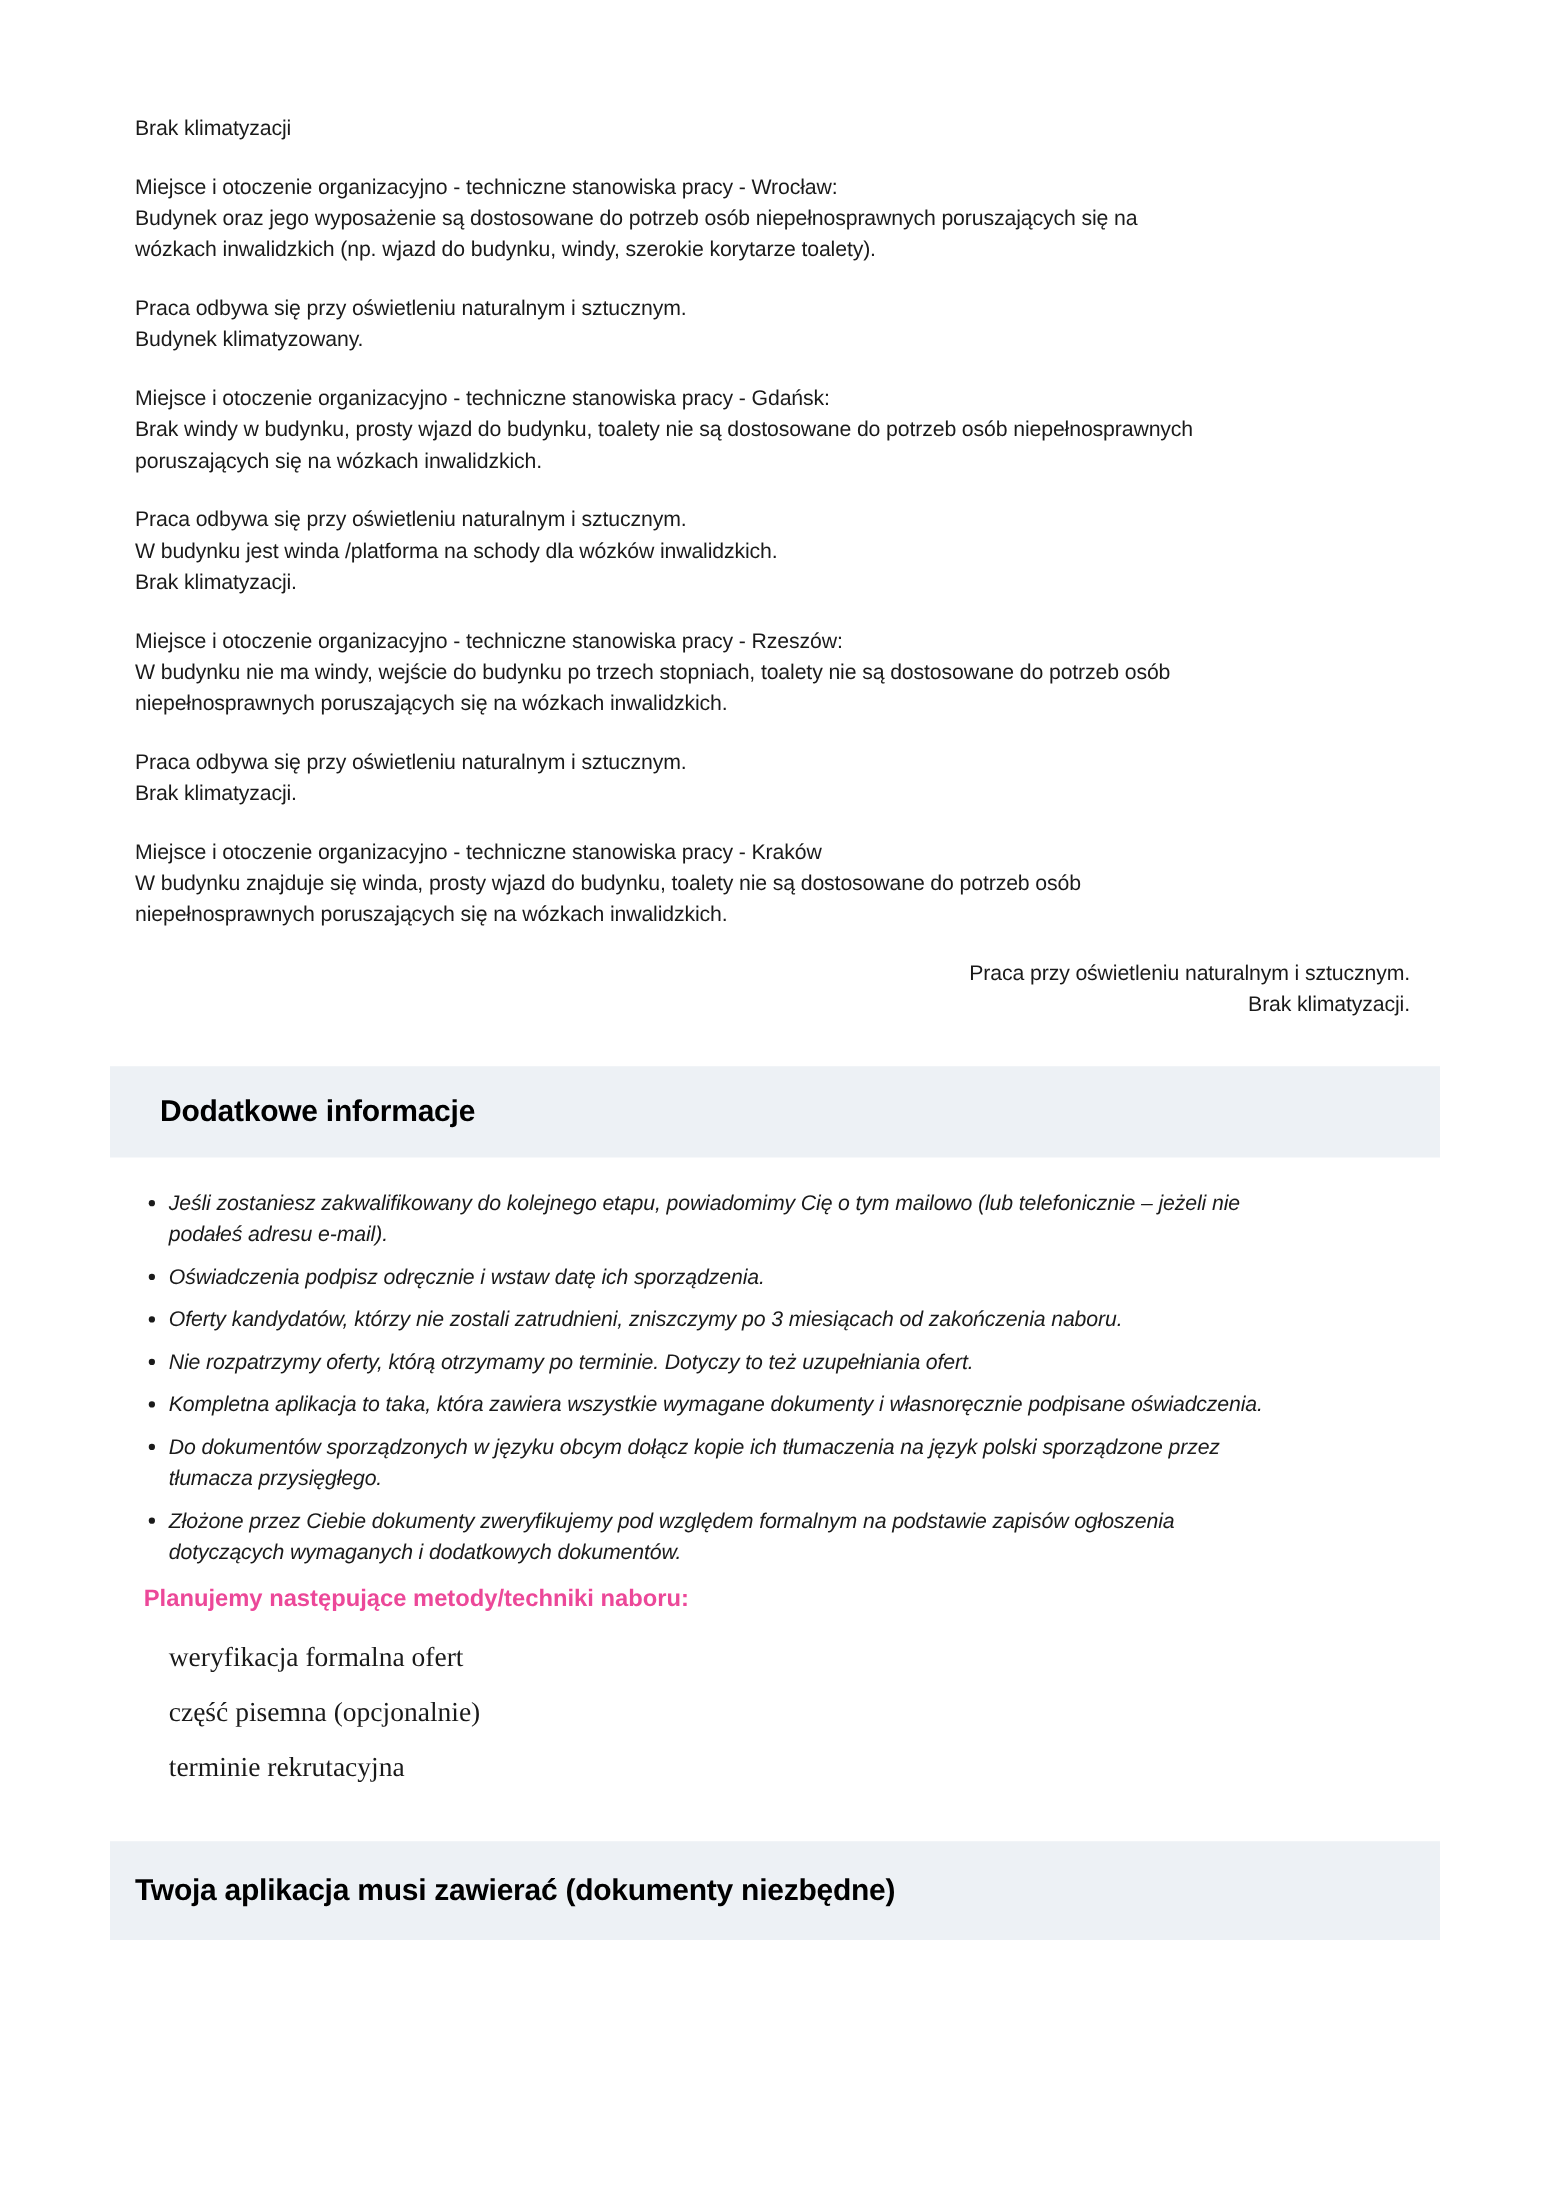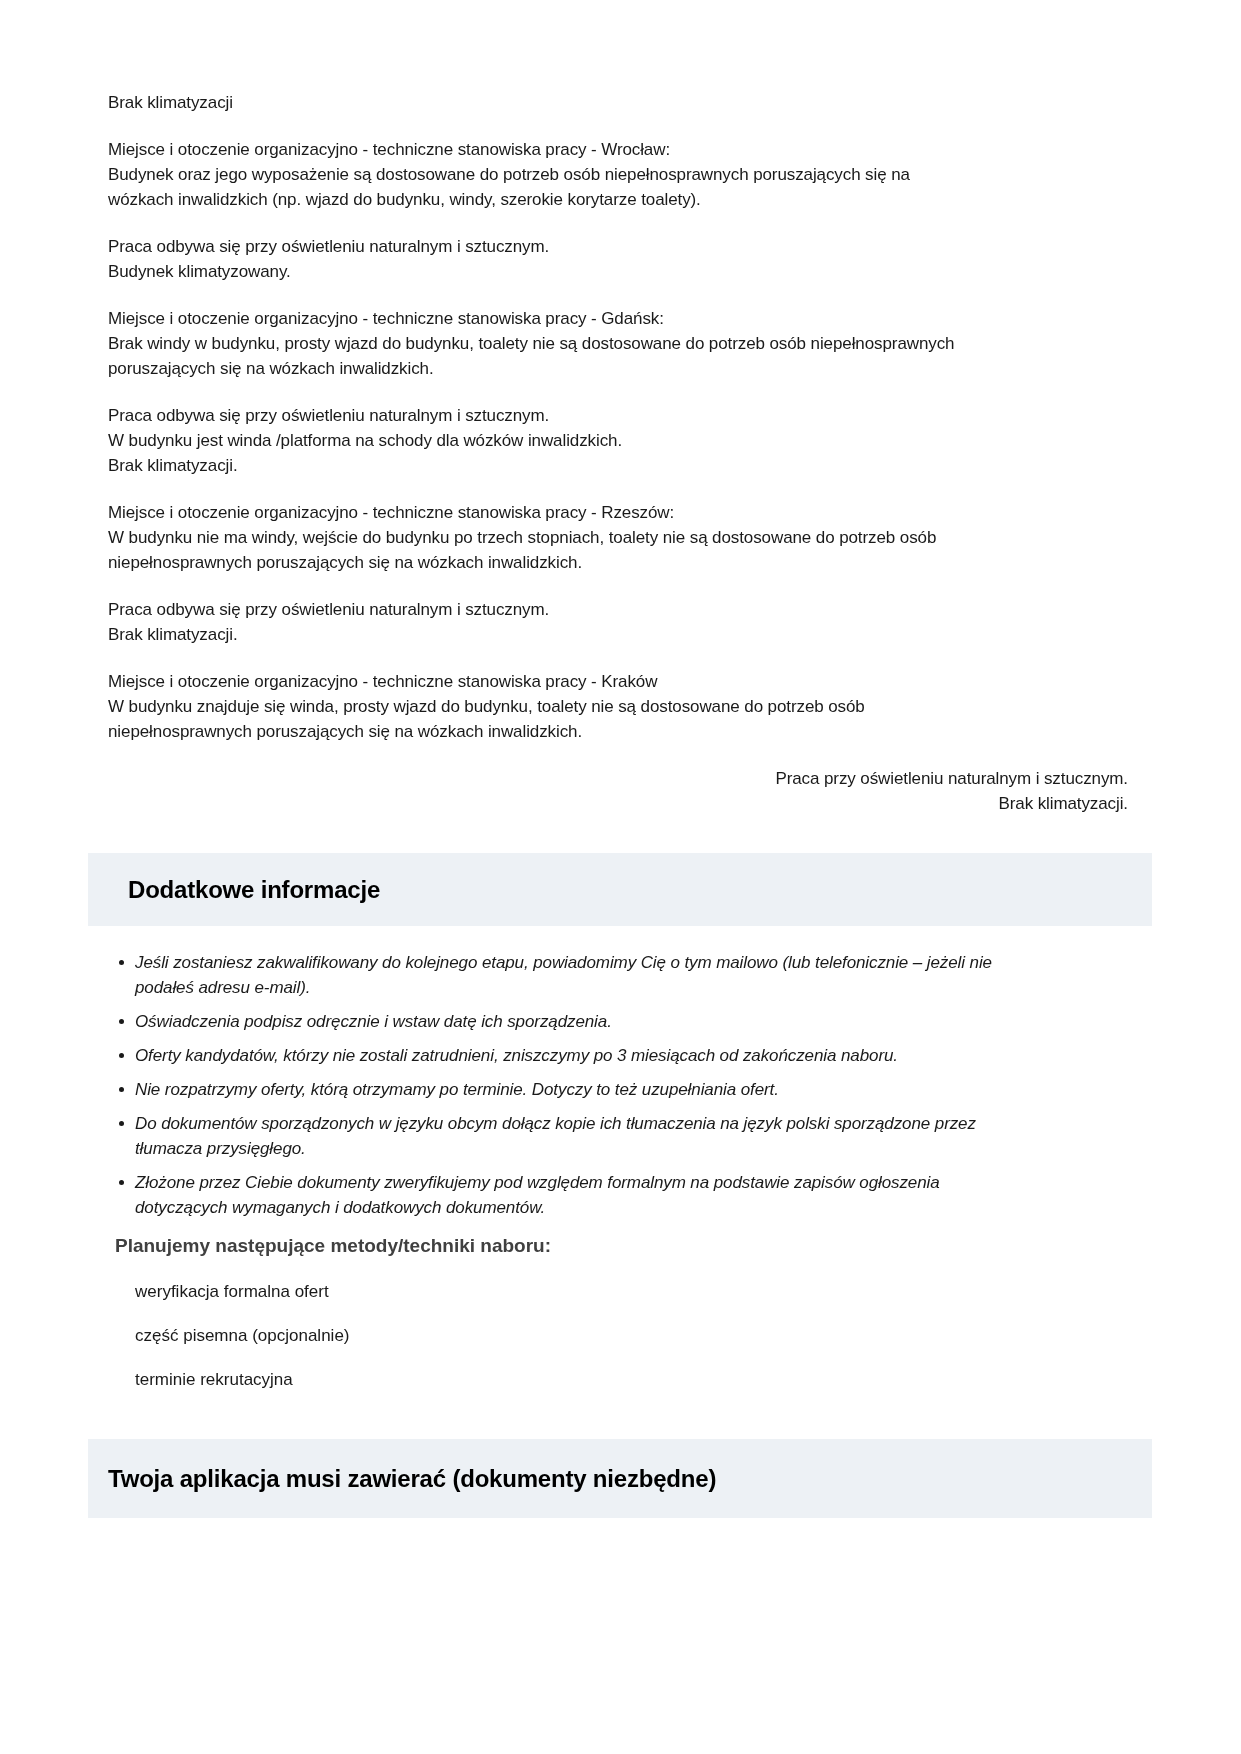--- a/index.html
+++ b/index.html
@@ -83,26 +83,27 @@
     border-radius: 50%;
     background: #1a1a1a;
   }
   
   .methods-heading {
     margin: 12px 0 0 0;
     padding-left: 27px;
     font-size: 19px;
     line-height: 28px;
     font-weight: bold;
-    color: #404040;
+    color: #ec4899;
   }
   .methods {
     padding-left: 47px;
-    font-size: 17px;
+    font-size: 22px;
     line-height: 25px;
+    font-family: Liberation Serif, serif;
   }
   .method-item {
     margin-top: 19px;
   }
 </style>
 </head>
 <body>
 
 <div class="page">
   <div class="content">
@@ -136,20 +137,21 @@
       <div class="band" style="background: rgb(237, 241, 245); padding-left: 40px;">
         <h2>Dodatkowe informacje</h2>
       </div>
 
       <ul class="bullets">
         <li>Jeśli zostaniesz zakwalifikowany do kolejnego etapu, powiadomimy Cię o tym mailowo (lub telefonicznie – jeżeli nie
 podałeś adresu e-mail).</li>
         <li>Oświadczenia podpisz odręcznie i wstaw datę ich sporządzenia.</li>
         <li>Oferty kandydatów, którzy nie zostali zatrudnieni, zniszczymy po 3 miesiącach od zakończenia naboru.</li>
         <li>Nie rozpatrzymy oferty, którą otrzymamy po terminie. Dotyczy to też uzupełniania ofert.</li>
+        <li>Kompletna aplikacja to taka, która zawiera wszystkie wymagane dokumenty i własnoręcznie podpisane oświadczenia.</li>
         <li>Do dokumentów sporządzonych w języku obcym dołącz kopie ich tłumaczenia na język polski sporządzone przez
 tłumacza przysięgłego.</li>
         <li>Złożone przez Ciebie dokumenty zweryfikujemy pod względem formalnym na podstawie zapisów ogłoszenia
 dotyczących wymaganych i dodatkowych dokumentów.</li>
       </ul>
 
       <h3 class="methods-heading">Planujemy następujące metody/techniki naboru:</h3>
 
       <div class="methods">
         <div class="method-item">weryfikacja formalna ofert</div>

